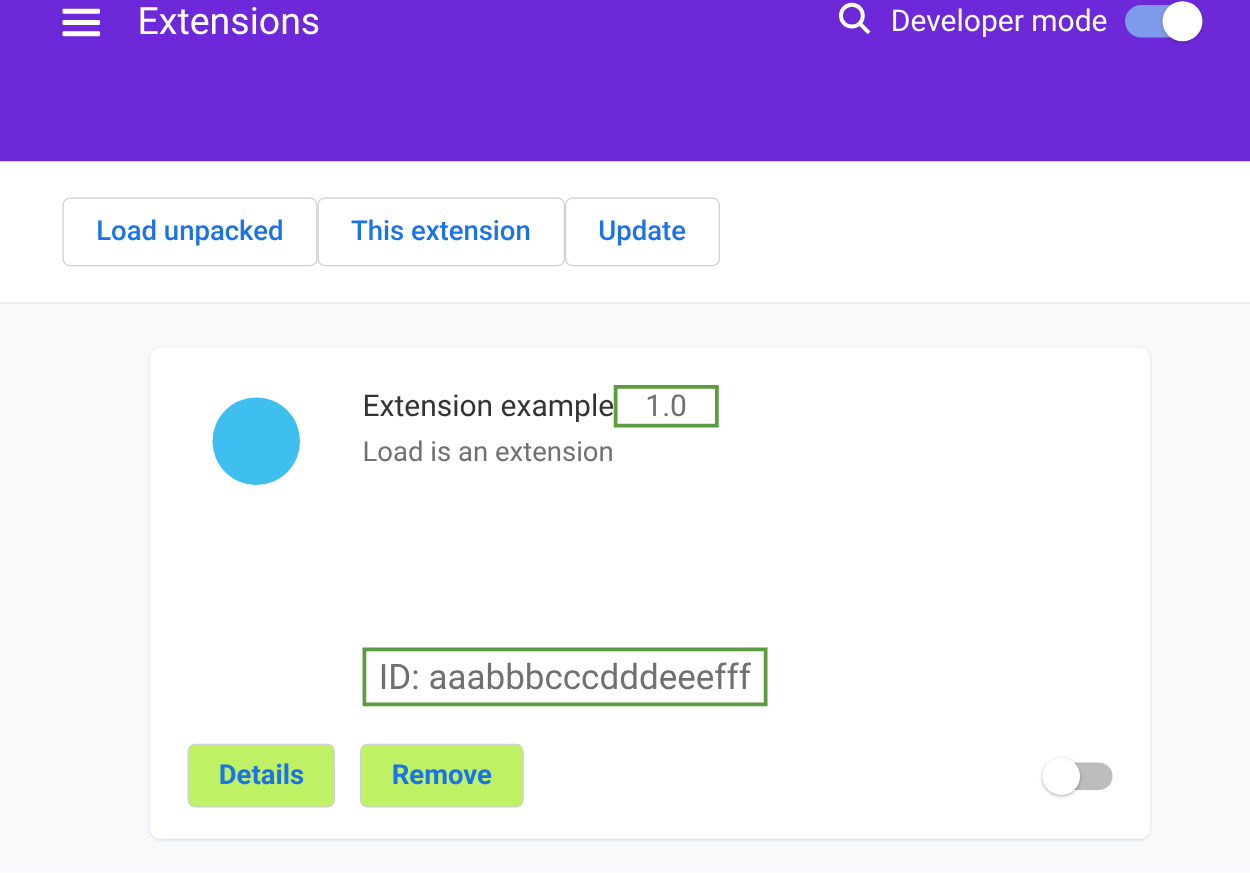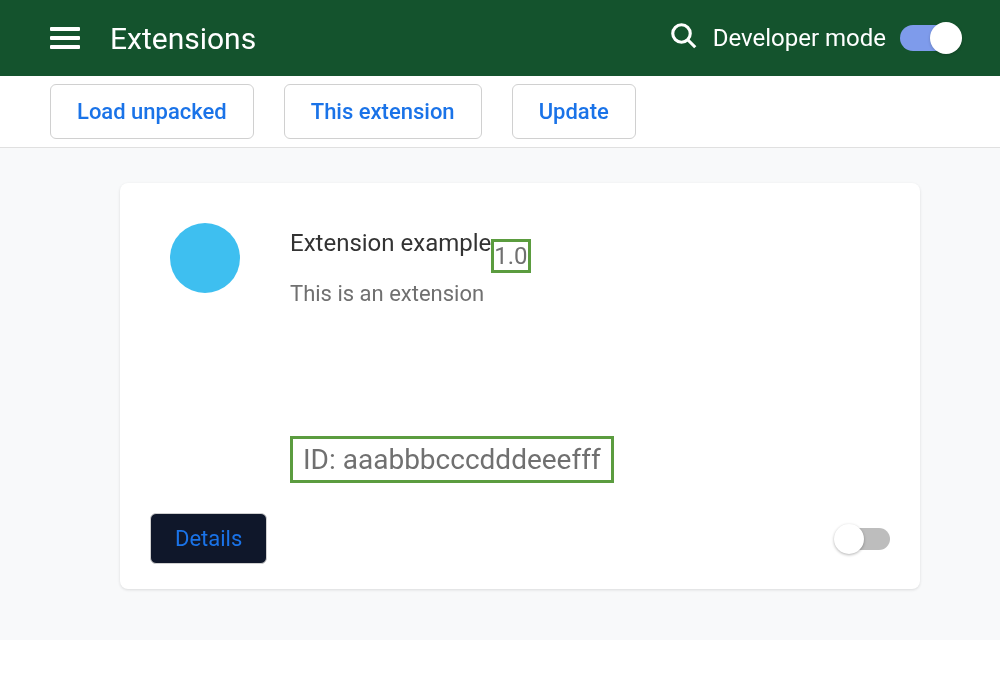--- a/index.html
+++ b/index.html
@@ -8,24 +8,24 @@
       box-sizing: border-box;
       font-family: 'Roboto', 'Segoe UI', Arial, sans-serif;
     }
     body {
       width: 1000px;
       height: 698px;
       background: #fff;
       overflow: hidden;
     }
     .header {
-      background: #14532d;
-      height: 76px;
-      display: flex;
-      align-items: center;
+      background: #6d28d9;
+      height: 129px;
+      display: flex;
+      align-items: flex-start;
       padding: 0 40px 0 50px;
       justify-content: space-between;
     }
     .header-left {
       display: flex;
       align-items: center;
       gap: 30px;
     }
     .menu-icon {
       display: flex;
@@ -73,23 +73,22 @@
       position: absolute;
       right: -2px;
       top: -3px;
       width: 32px;
       height: 32px;
       background: #fff;
       border-radius: 50%;
       box-shadow: 0 1px 3px rgba(0,0,0,0.2);
     }
     .toolbar {
-      padding: 8px 50px;
-      display: flex;
-      gap: 30px;
+      padding: 29px 50px;
+      display: flex;
       border-bottom: 1px solid #e0e0e0;
     }
     .btn-outline {
       background: #fff;
       border: 1px solid #d0d0d0;
       border-radius: 6px;
       padding: 14px 26px;
       color: #1A73E8;
       font-size: 22px;
       font-weight: 500;
@@ -127,23 +126,22 @@
       flex: 1;
     }
     .ext-name-row {
       display: flex;
       align-items: center;
       font-size: 24px;
       color: #333;
     }
     .version-box {
       border: 3px solid #5B9C3F;
-      padding: 0px 0;
+      padding: 0px 22px;
       color: #707070;
-      margin-top: 26px;
     }
     .ext-desc {
       color: #707070;
       font-size: 22px;
       margin-top: 8px;
     }
     .ext-id-box {
       border: 3px solid #5B9C3F;
       display: inline-block;
       padding: 4px 10px;
@@ -156,27 +154,27 @@
       display: flex;
       align-items: center;
       justify-content: space-between;
       margin-top: 30px;
     }
     .footer-buttons {
       display: flex;
       gap: 20px;
     }
     .btn-footer {
-      background: #0f172a;
+      background: #bef264;
       border: 1px solid #d0d0d0;
       border-radius: 6px;
       padding: 12px 24px;
       color: #1A73E8;
       font-size: 22px;
-      font-weight: 400;
+      font-weight: 700;
       cursor: pointer;
     }
     .toggle-off {
       width: 54px;
       height: 22px;
       background: #bdbdbd;
       border-radius: 11px;
       position: relative;
       cursor: pointer;
     }
@@ -225,26 +223,27 @@
 
 <div class="content">
   <div class="ext-card">
     <div class="card-top">
       <div class="ext-icon"></div>
       <div class="ext-info">
         <div class="ext-name-row">
           <span>Extension example</span>
           <span class="version-box">1.0</span>
         </div>
-        <div class="ext-desc">This is an extension</div>
+        <div class="ext-desc">Load is an extension</div>
       </div>
     </div>
     <div class="ext-id-box">ID: aaabbbcccdddeeefff</div>
     <div class="card-footer">
       <div class="footer-buttons">
         <button class="btn-footer">Details</button>
+        <button class="btn-footer">Remove</button>
       </div>
       <div class="toggle-off">
         <div class="knob"></div>
       </div>
     </div>
   </div>
 </div>
 
 </body></html>

